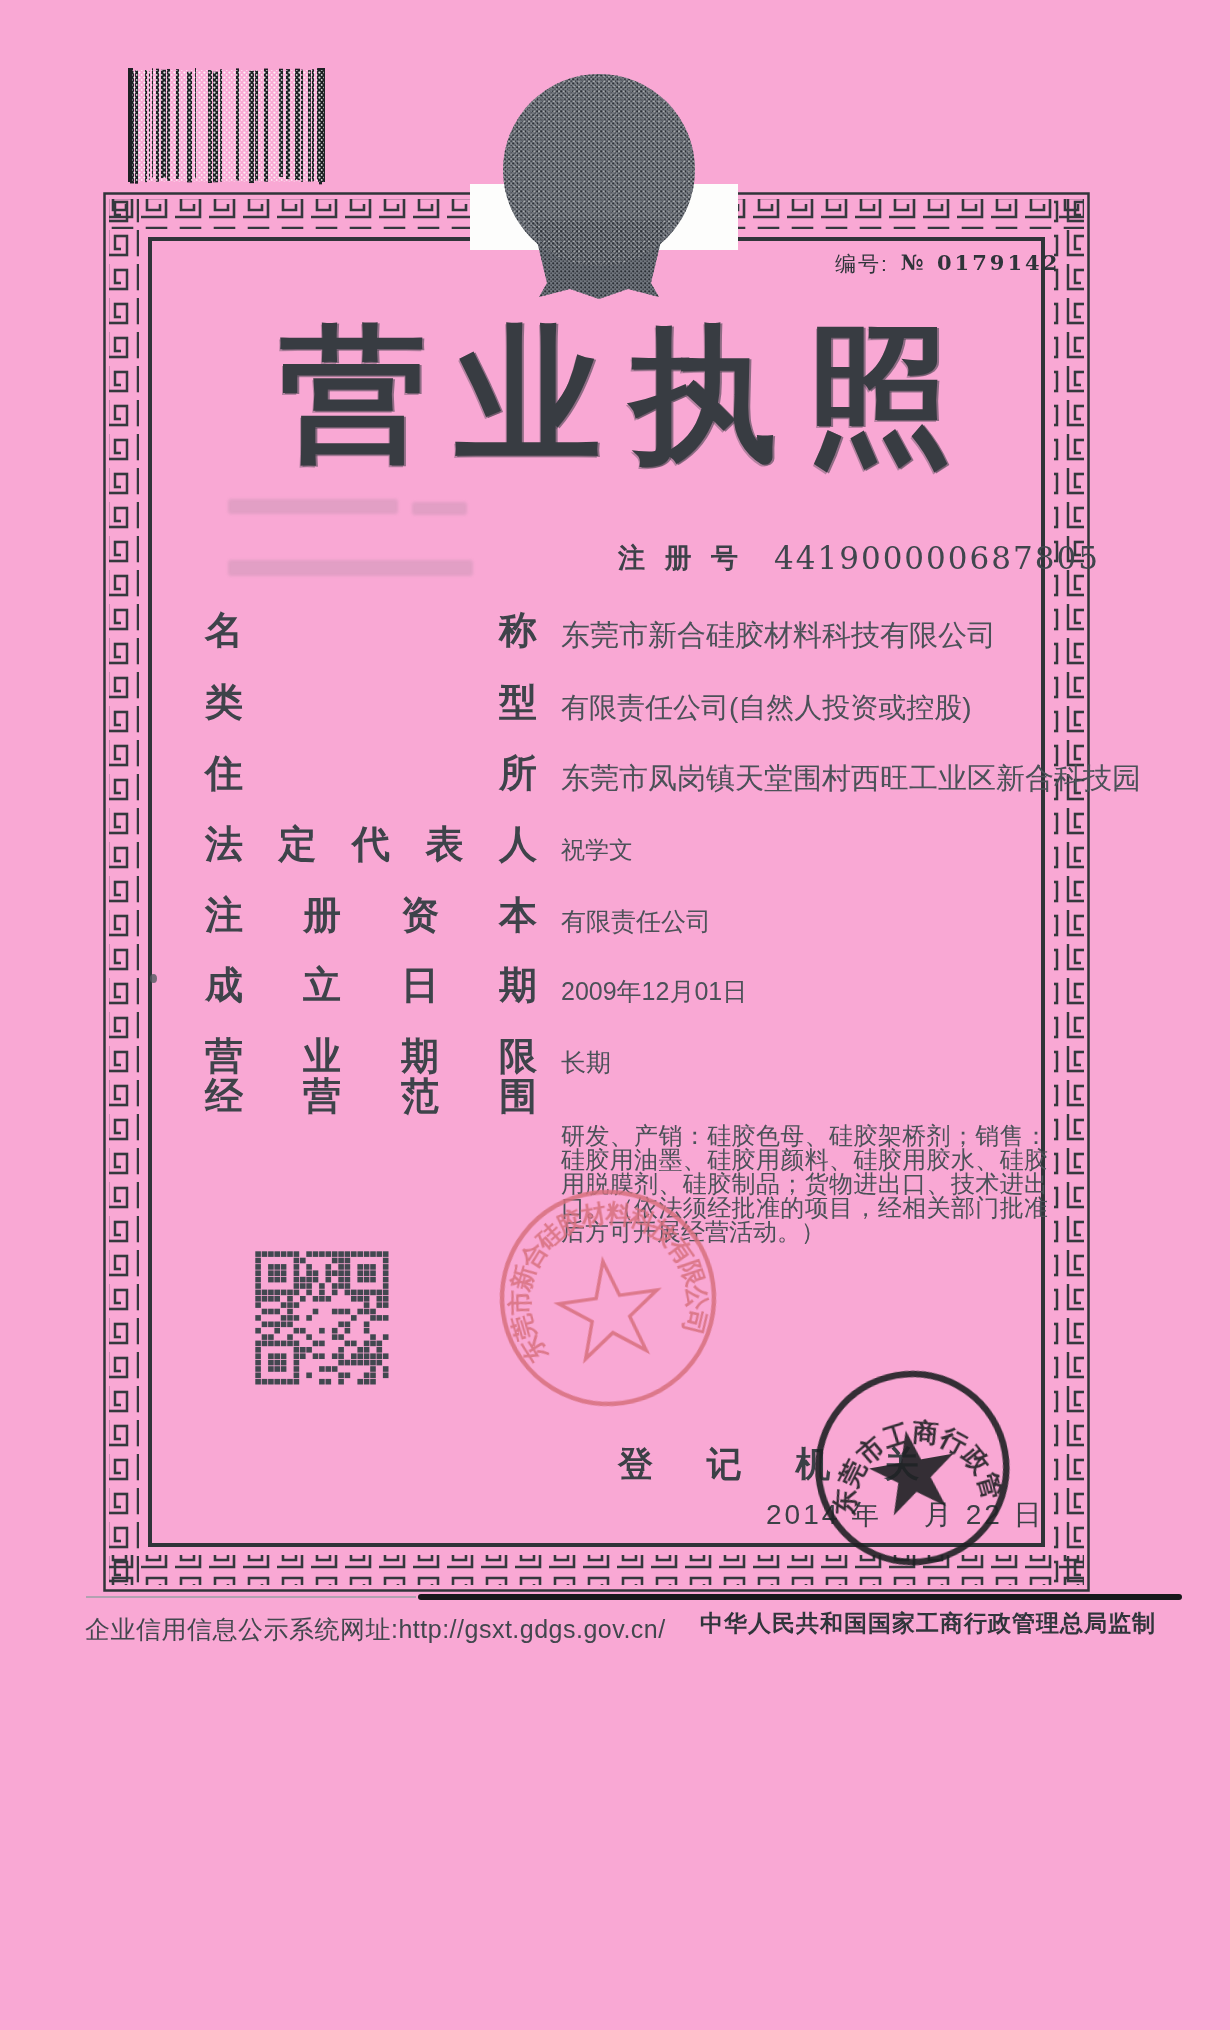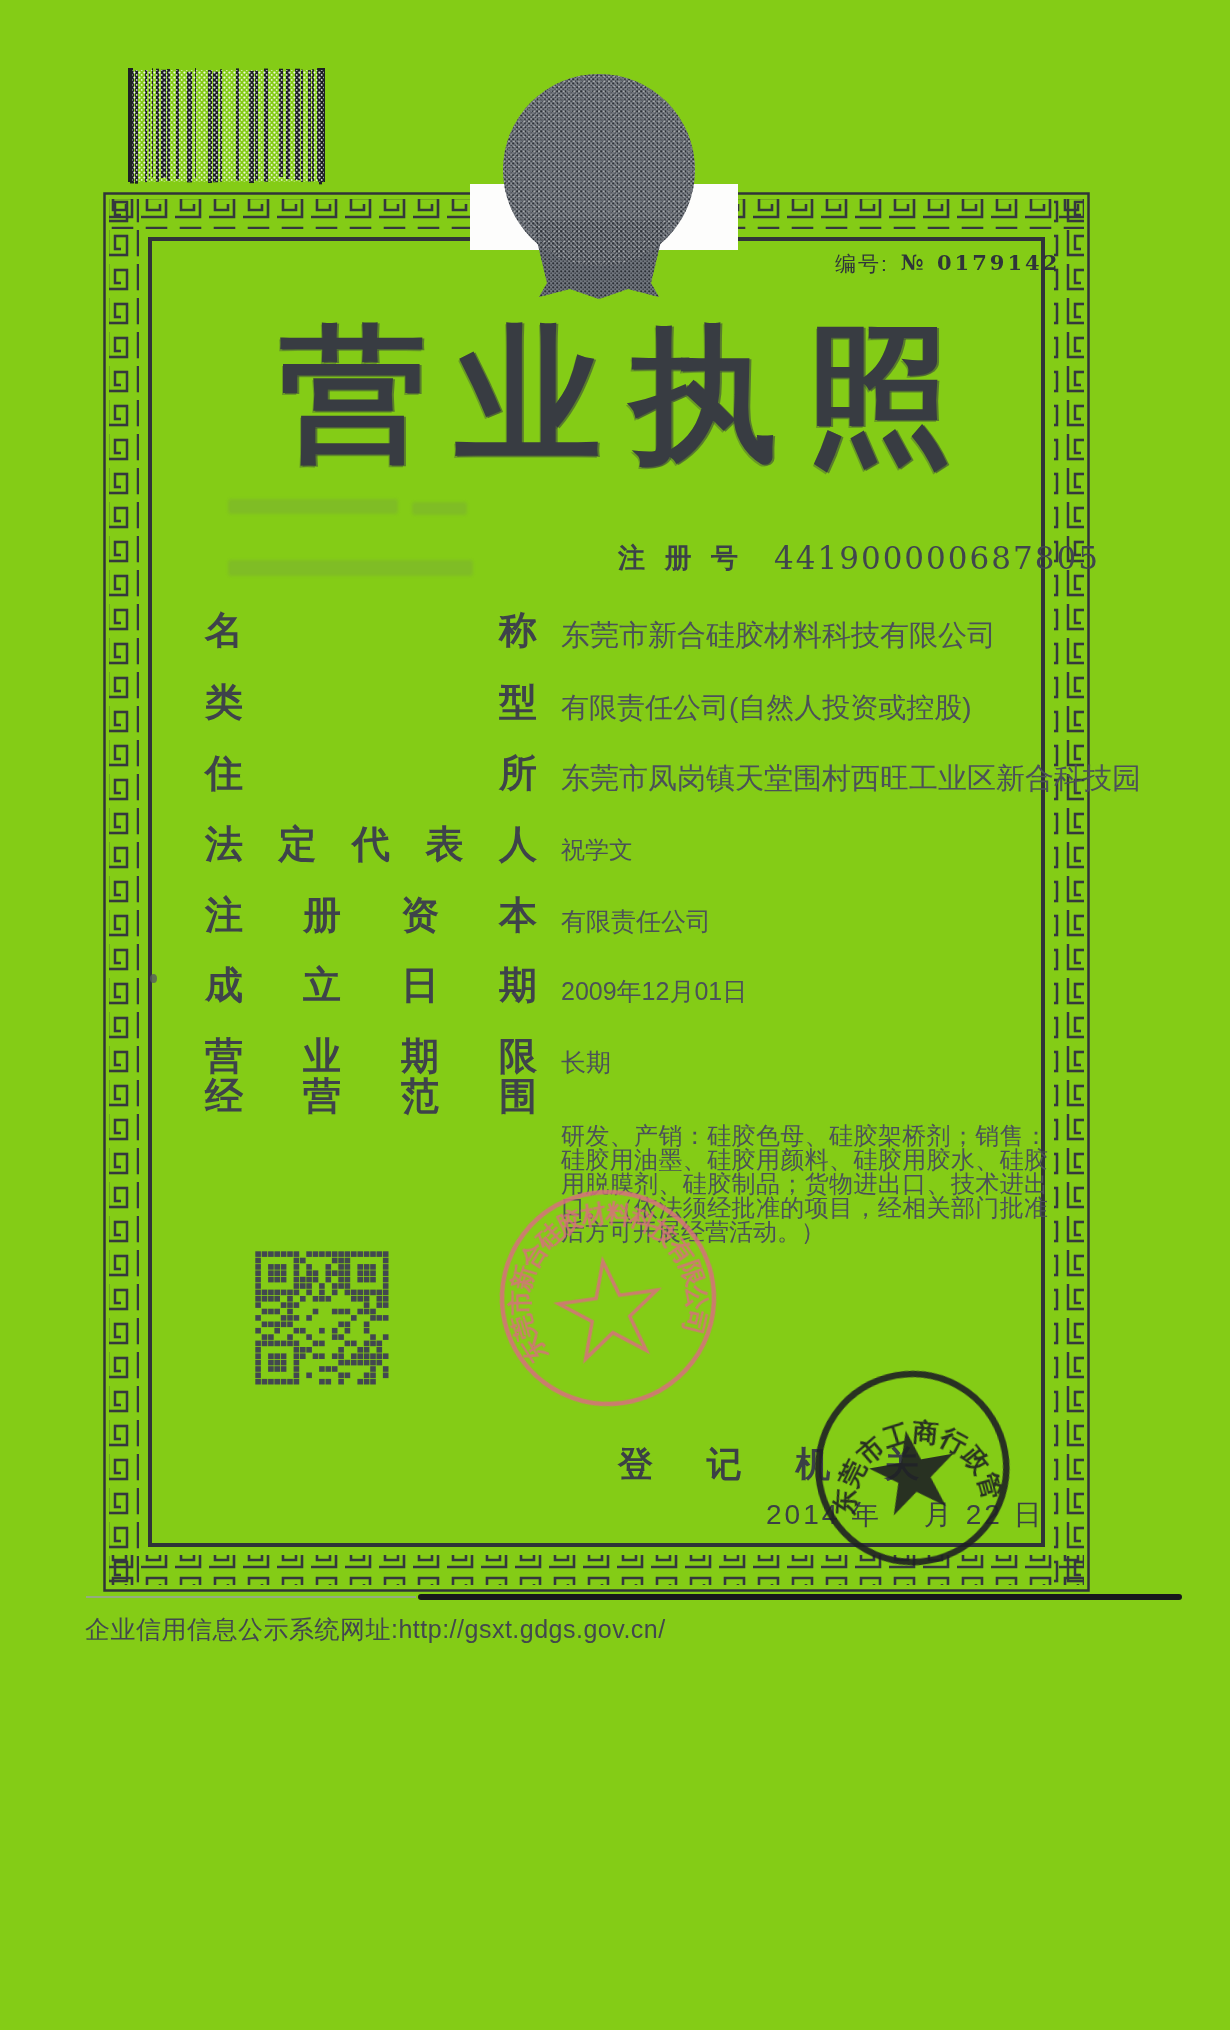--- a/index.html
+++ b/index.html
@@ -1,16 +1,16 @@
 <!DOCTYPE html>
 <html><head>
 <meta charset="utf-8">
 <style>
   html,body{margin:0;padding:0;background:#ffffff;}
-  .page{position:relative;width:1230px;height:2030px;background:#84cc16;overflow:hidden;
+  .page{position:relative;width:1230px;height:2030px;background:#f9a8d4;overflow:hidden;
         font-family:"Liberation Sans",sans-serif;color:#3a3f46;}
   .abs{position:absolute;}
   
   .barcode{left:128px;top:66px;width:200px;height:120px;filter:blur(.4px);}
   .emblem{left:492px;top:70px;width:215px;height:235px;filter:blur(.5px);}
   .patch{left:470px;top:184px;width:268px;height:66px;background:#fdfdfc;}
   .frame{left:103px;top:192px;}
   .serial{left:835px;top:250px;font-size:21px;letter-spacing:2px;color:#2f343a;display:flex;gap:12px;white-space:nowrap;}
   .serial .no{font-family:"DejaVu Serif",serif;font-weight:bold;letter-spacing:3px;}
   .title{left:280px;top:322px;width:672px;display:flex;justify-content:space-between;
@@ -481,14 +481,15 @@
     <circle cx="106" cy="108" r="94" fill="none" stroke="#1f2124" stroke-width="6.5"></circle>
     <polygon points="106,70 116.1,101.1 148.8,101.1 122.4,120.3 132.5,151.4 106,132.2 79.5,151.4 89.6,120.3 63.2,101.1 95.9,101.1" fill="#1f2124"></polygon>
     <text font-size="26" font-weight="600" fill="#1f2124" font-family="Liberation Sans, sans-serif">
       <textPath href="#blkArc" startOffset="2" textLength="260">东莞市工商行政管理局</textPath>
     </text>
   </svg>
 
   <div class="abs scanline"></div>
   <div class="abs scanline2"></div>
   <div class="abs footer-left">企业信用信息公示系统网址:http://gsxt.gdgs.gov.cn/</div>
+  <div class="abs footer-right">中华人民共和国国家工商行政管理总局监制</div>
 
 </div>
 
 </body></html>

